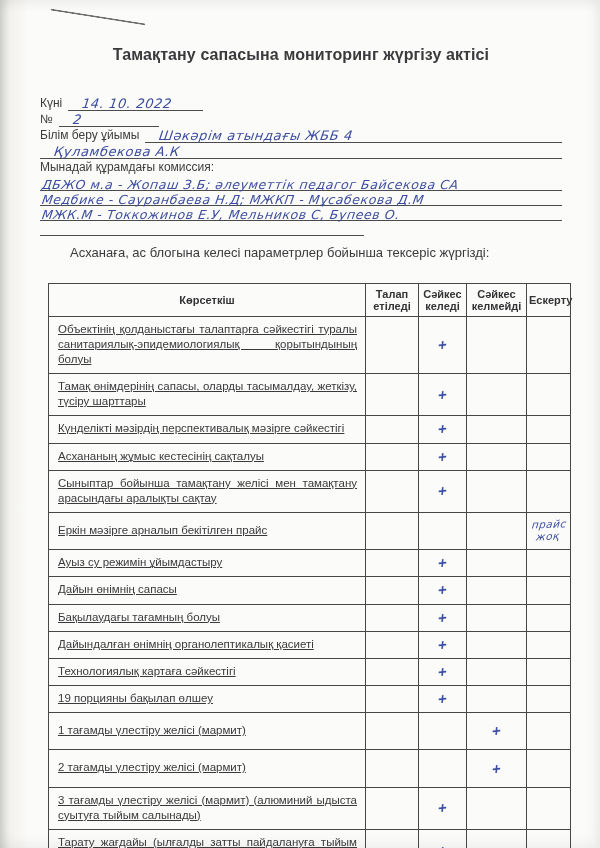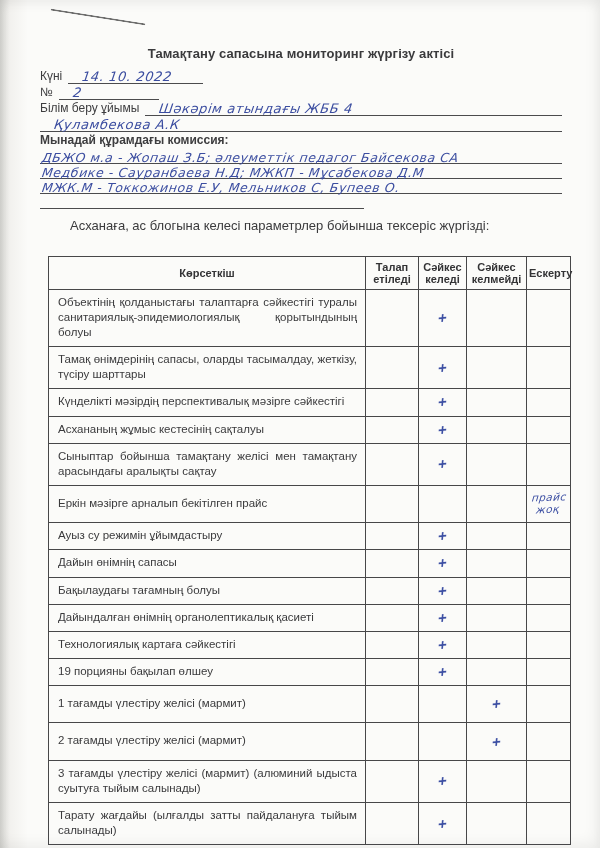--- a/index.html
+++ b/index.html
@@ -23,24 +23,24 @@
     position: absolute;
     left: 50px; top: 16px;
     width: 96px; height: 0;
     border-top: 2.5px solid #4a4a4a;
     transform: rotate(9deg);
     border-radius: 2px;
     opacity: .8;
   }
   .title {
     text-align: center;
-    font-size: 13px;
+    font-size: 16px;
     font-weight: bold;
     color: #3a3a3c;
-    margin-bottom: 8px;
+    margin-bottom: 32px;
     letter-spacing: .1px;
   }
   
   .fields { font-size: 12px; line-height: 15.5px; }
   .frow { display: flex; align-items: flex-start; margin-bottom: 0.5px; }
   .flabel { white-space: nowrap; padding-right: 6px; }
   .fvalue {
     border-bottom: 1.2px solid #4b4b4d;
     position: relative;
     height: 15px;
@@ -53,21 +53,21 @@
     letter-spacing: .6px;
     transform: skewX(-8deg);
     display: inline-block;
   }
   .fvalue .hand {
     position: absolute;
     left: 14px; bottom: -1px;
     font-size: 13px;
     white-space: nowrap;
   }
-  .commission-label { margin-top: 1px; font-weight: bold; }
+  .commission-label { margin-top: 1px; }
   .cline {
     border-bottom: 1.2px solid #4b4b4d;
     height: 15px;
     position: relative;
   }
   .cline .hand {
     position: absolute;
     left: 2px; bottom: -3px;
     font-size: 12.5px;
     white-space: nowrap;
@@ -97,20 +97,21 @@
     text-align: center;
     padding: 4px 2px;
     color: #333335;
   }
   td.ind {
     font-size: 11.5px;
     text-align: justify;
     padding: 5px 8px 6px 9px;
     line-height: 1.32;
     color: #3a3a3c;
+    text-decoration: underline;
   }
   td.mk { text-align: center; padding: 2px 1px; }
   tr.tall td.ind { padding-top: 10px; padding-bottom: 11px; }
   .mark {
     font-size: 15px;
     color: #3c4fa3;
     font-weight: bold;
     display: inline-block;
     transform: rotate(-6deg) skewX(-10deg);
     line-height: 1;

